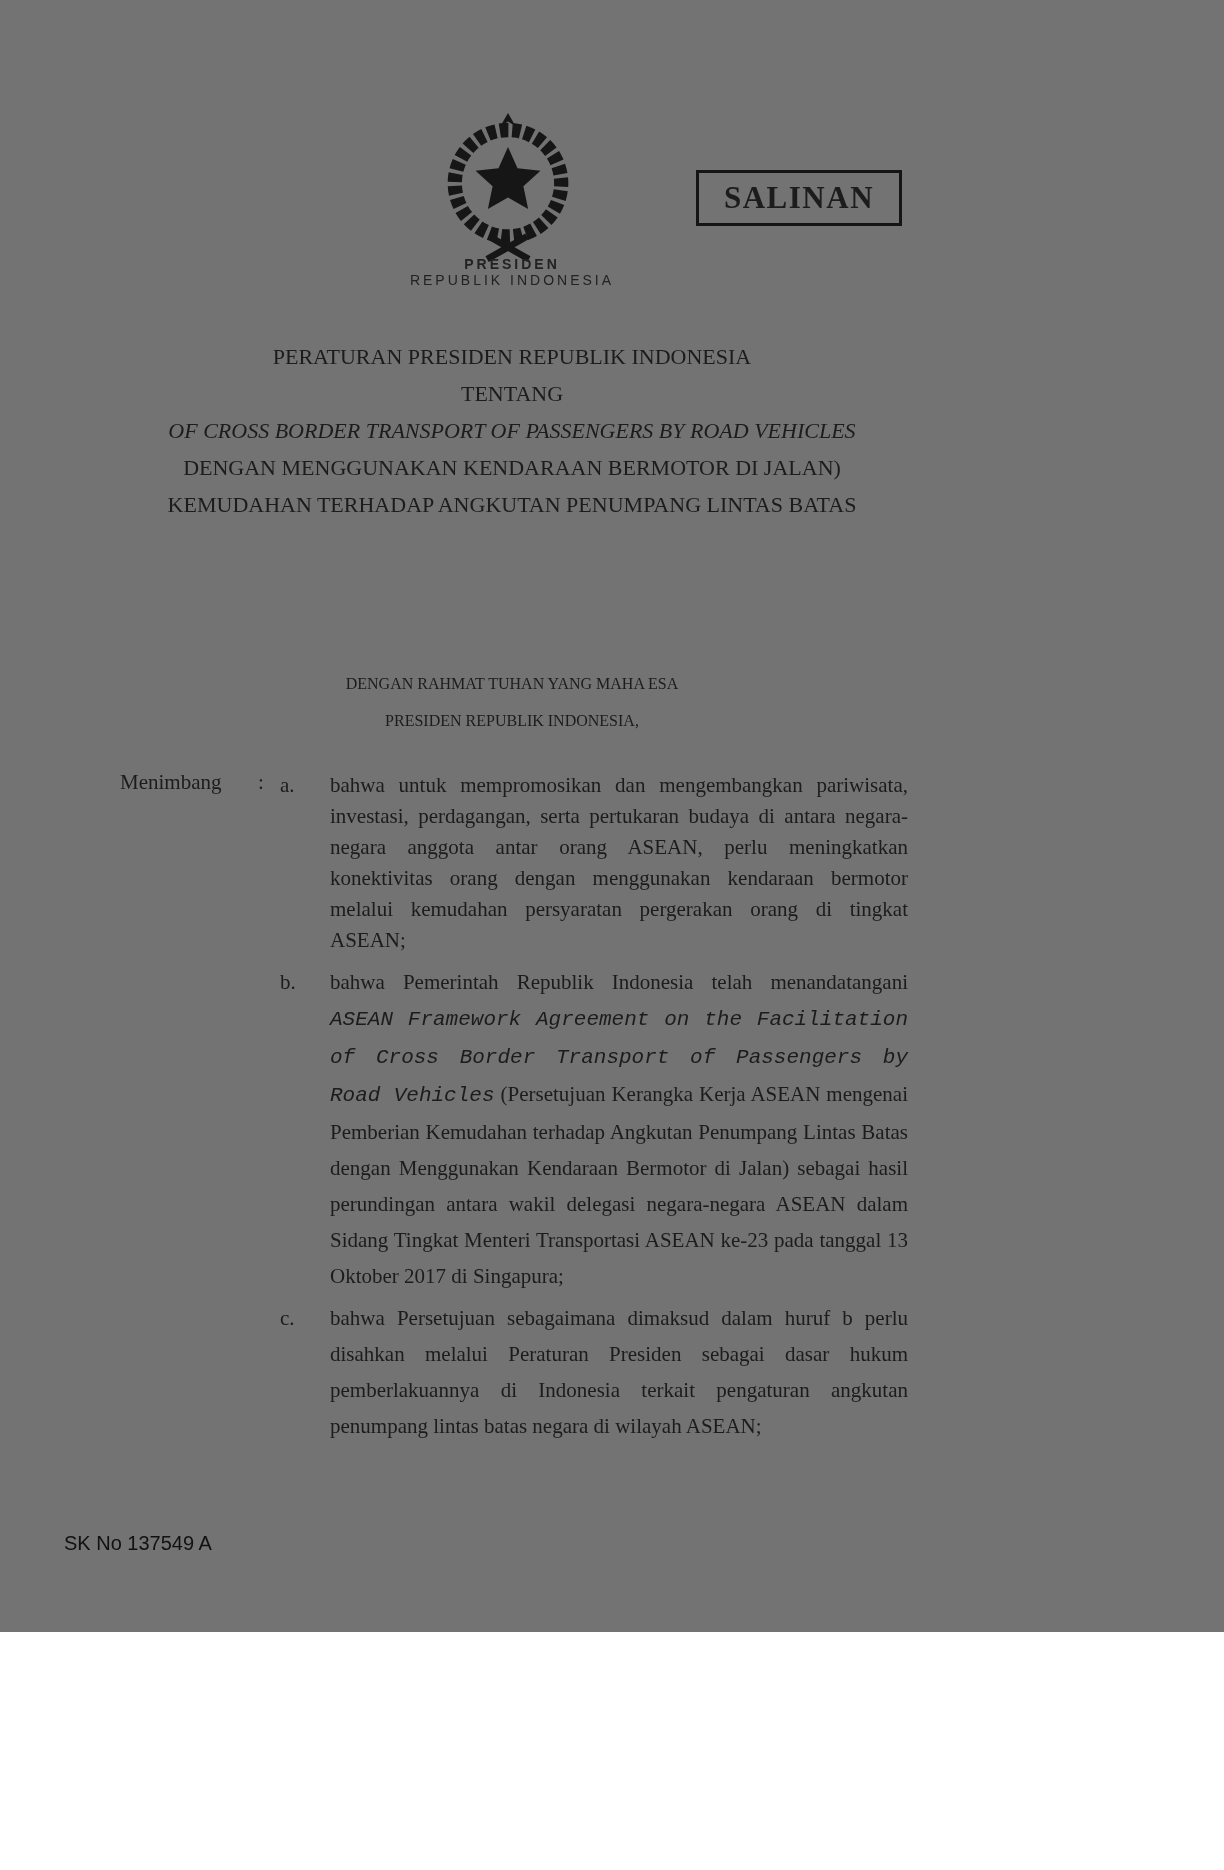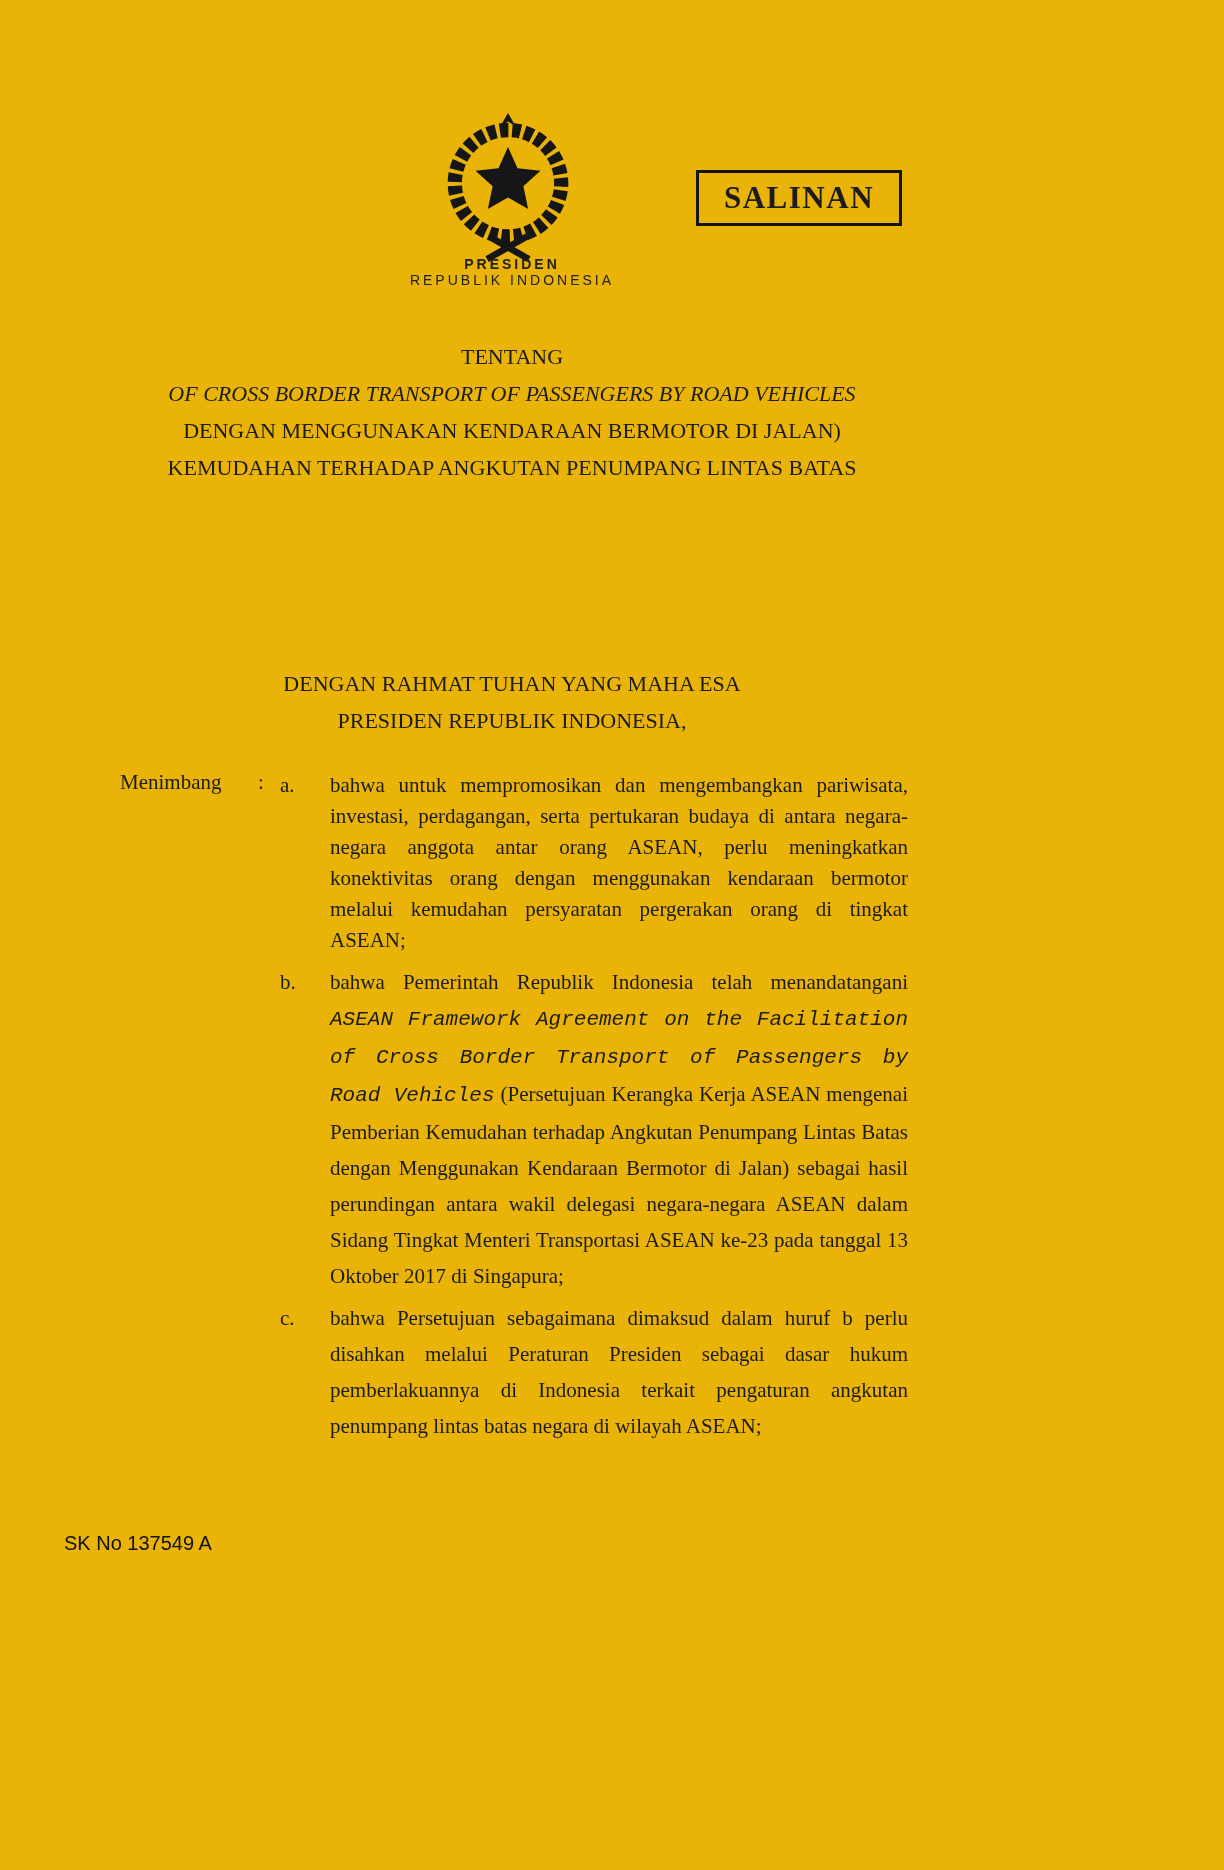--- a/index.html
+++ b/index.html
@@ -1,22 +1,22 @@
 <!DOCTYPE html>
 <html><head>
 <meta charset="utf-8">
 <style>
   * { margin: 0; padding: 0; box-sizing: border-box; }
   html, body { background: #ffffff; }
   .page {
     position: relative;
     width: 1224px;
-    height: 1870px;
+    height: 1632px;
     margin: 0 auto;
-    background: #eab308;
+    background: #737373;
     color: #1c1c1c;
     font-family: "Liberation Serif", serif;
     overflow: hidden;
   }
   
   .stamp {
     position: absolute;
     top: 170px;
     left: 696px;
     width: 206px;
@@ -61,21 +61,21 @@
     line-height: 37px;
   }
   .title-block em { font-style: italic; }
   
   .preamble {
     position: absolute;
     top: 665px;
     left: 0;
     width: 1024px;
     text-align: center;
-    font-size: 22px;
+    font-size: 16px;
     line-height: 37px;
   }
   
   .consider {
     position: absolute;
     top: 770px;
     left: 120px;
     width: 790px;
     font-size: 21px;
   }
@@ -127,20 +127,21 @@
       <path d="M60 132 L102 156 M100 132 L58 156" stroke="#161616" stroke-width="7" fill="none"></path>
     </svg>
   </div>
 
   <div class="institution">
     <div class="inst-line1">PRESIDEN</div>
     <div class="inst-line2">REPUBLIK INDONESIA</div>
   </div>
 
   <div class="title-block">
+    <div class="t-line">PERATURAN PRESIDEN REPUBLIK INDONESIA</div>
     <div class="t-line">TENTANG</div>
     <div class="t-line"><em>OF CROSS BORDER TRANSPORT OF PASSENGERS BY ROAD VEHICLES</em></div>
     <div class="t-line">DENGAN MENGGUNAKAN KENDARAAN BERMOTOR DI JALAN)</div>
     <div class="t-line">KEMUDAHAN TERHADAP ANGKUTAN PENUMPANG LINTAS BATAS</div>
   </div>
 
   <div class="preamble">
     <div>DENGAN RAHMAT TUHAN YANG MAHA ESA</div>
     <div>PRESIDEN REPUBLIK INDONESIA,</div>
   </div>

